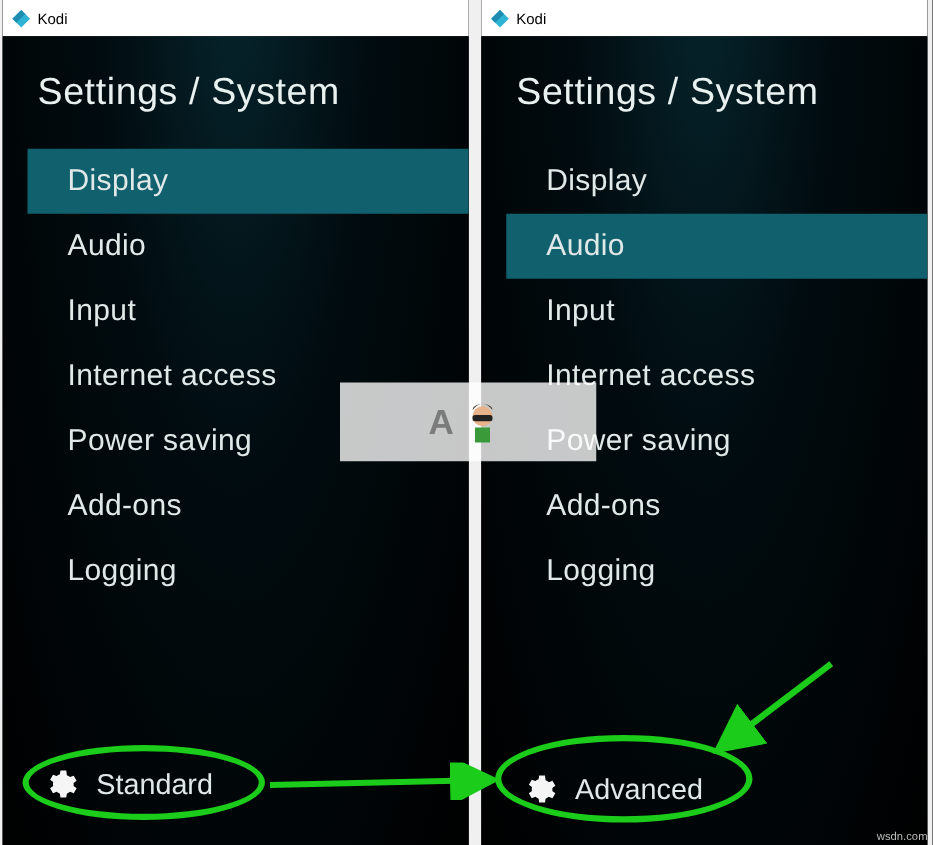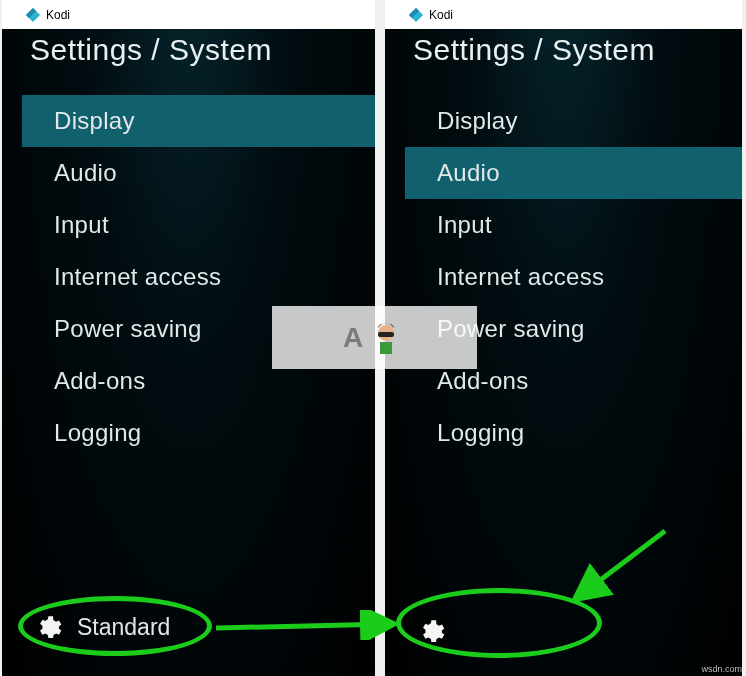--- a/index.html
+++ b/index.html
@@ -16,39 +16,39 @@
     background: #000;
     overflow: hidden;
   }
   .pane-left { left: 2px; top: 0; width: 373px; height: 676px; }
   .pane-right { left: 385px; top: 0; width: 357px; height: 676px; }
   .titlebar {
     height: 29px;
     background: #ffffff;
     display: flex;
     align-items: center;
-    padding-left: 23px;
+    padding-left: 7px;
     font-size: 12px;
     color: #000;
   }
   .titlebar-icon {
     width: 16px;
     height: 16px;
     margin-right: 5px;
   }
   .content-area {
     position: relative;
     height: calc(100% - 29px);
     background: radial-gradient(ellipse at 50% -10%, #06252d 0%, #010c10 40%, #000 100%);
   }
   .heading {
     font-size: 30px;
     font-weight: 300;
     color: #e9f0f0;
-    padding: 4px 0 28px 28px;
+    padding: 28px 0 28px 28px;
     letter-spacing: 0.5px;
   }
   .menu {
     display: flex;
     flex-direction: column;
   }
   .menu-item {
     font-size: 24px;
     font-weight: 300;
     color: #e0e8e8;
@@ -175,20 +175,21 @@
         <div class="menu-item">Power saving</div>
         <div class="menu-item">Add-ons</div>
         <div class="menu-item">Logging</div>
       </div>
     <div class="level-row" style="bottom: 30px;">
       <span class="gear-icon">
         <svg viewBox="0 0 24 24" width="28" height="28" fill="#f5f5f5">
           <path d="M12 8a4 4 0 1 0 0 8 4 4 0 0 0 0-8zm9.4 4a7.6 7.6 0 0 0-.1-1.3l2.1-1.6-2-3.5-2.5 1a7.5 7.5 0 0 0-2.2-1.3L16.3 2h-4l-.4 2.6a7.5 7.5 0 0 0-2.2 1.3l-2.5-1-2 3.5 2.1 1.6a7.6 7.6 0 0 0 0 2.6L5.2 14.2l2 3.5 2.5-1a7.5 7.5 0 0 0 2.2 1.3l.4 2.6h4l.4-2.6a7.5 7.5 0 0 0 2.2-1.3l2.5 1 2-3.5-2.1-1.6c.1-.4.1-.9.1-1.3z"></path>
         </svg>
       </span>
+      <span class="level-text">Advanced</span>
     </div>
   </div>
 </div>
 
 <div class="ann-ellipse" style="left:18px; top:596px; width:194px; height:60px;"></div>
 <div class="ann-ellipse" style="left:396px; top:588px; width:206px; height:70px;"></div>
 
 <svg class="ann-arrow" style="left:212px; top:610px; width:190px; height:30px;">
   <defs>
     <marker id="ah1" markerWidth="8" markerHeight="8" refX="6" refY="4" orient="auto">

